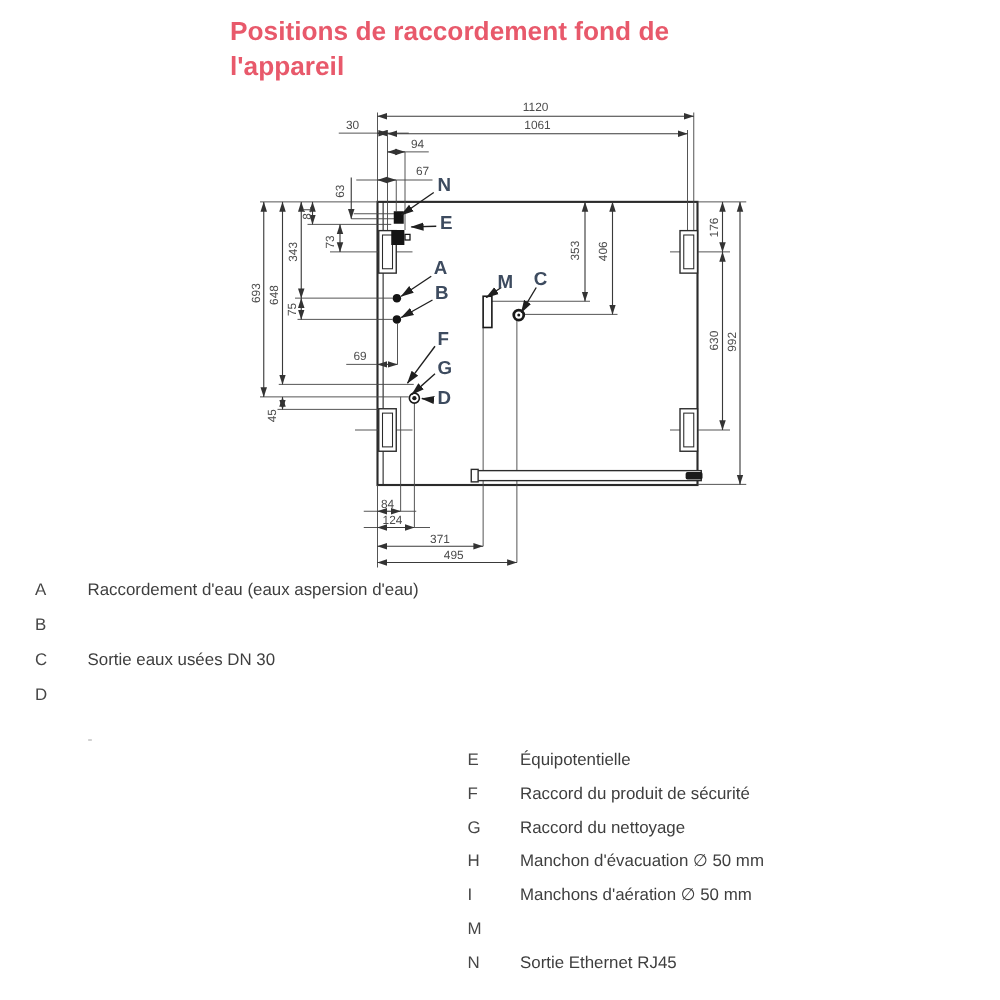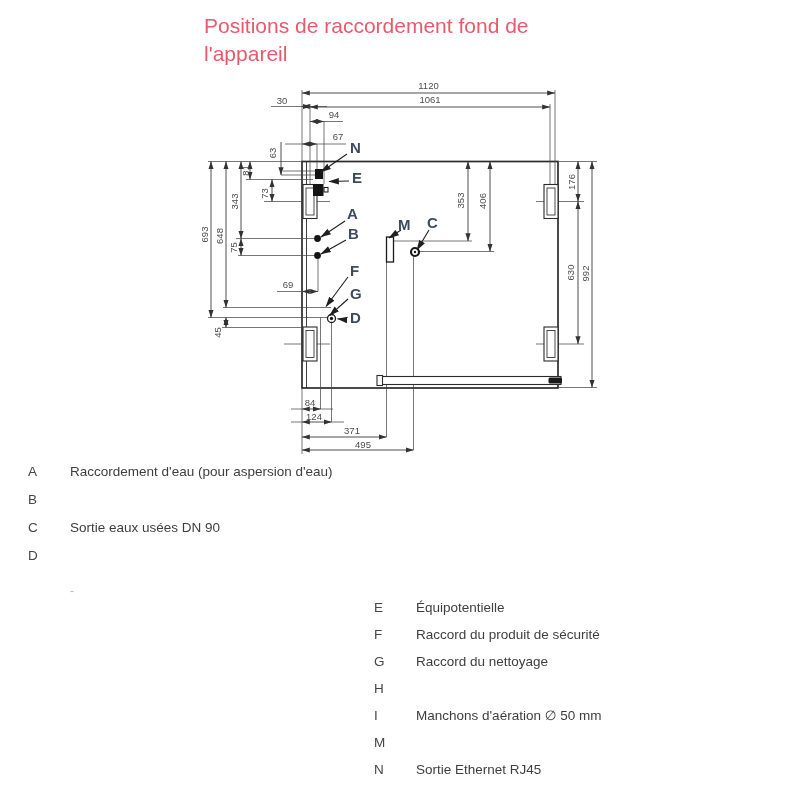--- a/index.html
+++ b/index.html
@@ -1,17 +1,17 @@
 <!DOCTYPE html>
 <html><head>
 <meta charset="utf-8">
 <style>
   html,body{margin:0;padding:0;background:#ffffff;}
   body{width:800px;height:800px;position:relative;font-family:"Liberation Sans",sans-serif;overflow:hidden;}
-  .page-title{position:absolute;left:204px;top:12px;width:378px;font-size:21px;line-height:1.32;color:#e8596b;font-weight:400;}
+  .page-title{position:absolute;left:184px;top:12px;width:378px;font-size:21px;line-height:1.32;color:#e8596b;font-weight:700;}
   .fig{position:absolute;left:0;top:0;width:800px;height:460px;}
   svg text{font-family:"Liberation Sans",sans-serif;}
   .dimtxt{font-size:9.5px;fill:#4c4c4c;}
   .lbl{font-size:15px;font-weight:600;fill:#3d4b5f;}
   .legend{position:absolute;font-size:13.5px;color:#3e3e3e;}
   .legend-left{left:28px;top:462px;width:450px;}
   .legend-right{left:374px;top:598px;width:400px;}
   .lrow{display:flex;line-height:20px;margin-bottom:8px;}
   .legend-right .lrow{margin-bottom:7px;}
   .lkey{width:42px;flex:0 0 42px;color:#464646;}
@@ -191,28 +191,28 @@
     <text class="lbl" x="350" y="299">G</text>
     <text class="lbl" x="350" y="323">D</text>
     <text class="lbl" x="398" y="230">M</text>
     <text class="lbl" x="427" y="228">C</text>
   </g>
 </svg>
 
 <div class="legend legend-left">
   <div class="lrow">
     <div class="lkey">A</div>
-    <div class="ltxt">Raccordement d'eau (pour aspersion d'eau)</div>
+    <div class="ltxt">Raccordement d'eau (eaux aspersion d'eau)</div>
   </div>
   <div class="lrow">
     <div class="lkey">B</div>
   </div>
   <div class="lrow">
     <div class="lkey">C</div>
-    <div class="ltxt">Sortie eaux usées DN 90</div>
+    <div class="ltxt">Sortie eaux usées DN 30</div>
   </div>
   <div class="lrow">
     <div class="lkey">D</div>
   </div>
 </div>
 <div class="artifact">-</div>
 
 <div class="legend legend-right">
   <div class="lrow">
     <div class="lkey">E</div>
@@ -221,20 +221,21 @@
   <div class="lrow">
     <div class="lkey">F</div>
     <div class="ltxt">Raccord du produit de sécurité</div>
   </div>
   <div class="lrow">
     <div class="lkey">G</div>
     <div class="ltxt">Raccord du nettoyage</div>
   </div>
   <div class="lrow">
     <div class="lkey">H</div>
+    <div class="ltxt">Manchon d'évacuation ∅ 50 mm</div>
   </div>
   <div class="lrow">
     <div class="lkey">I</div>
     <div class="ltxt">Manchons d'aération ∅ 50 mm</div>
   </div>
   <div class="lrow">
     <div class="lkey">M</div>
   </div>
   <div class="lrow">
     <div class="lkey">N</div>

